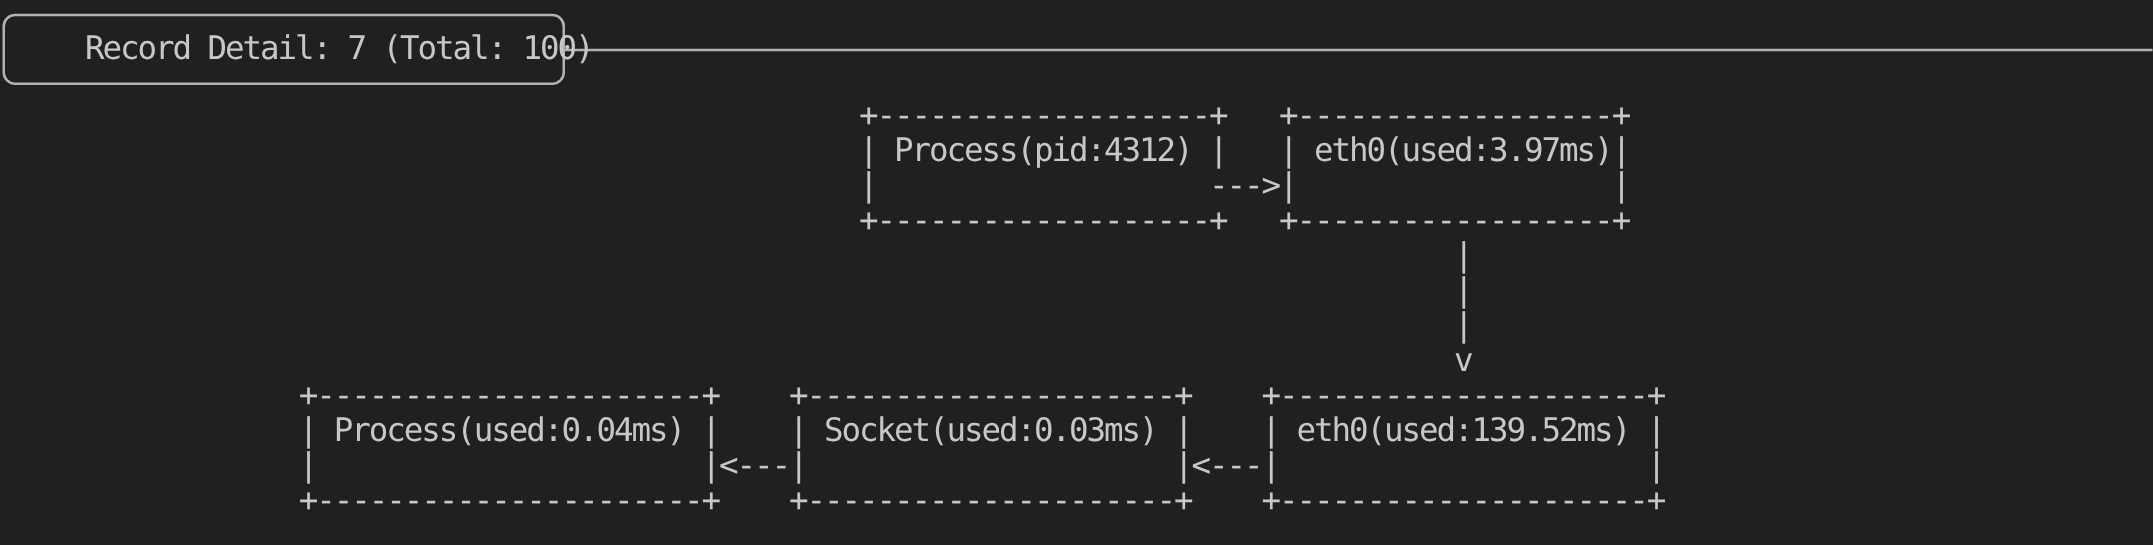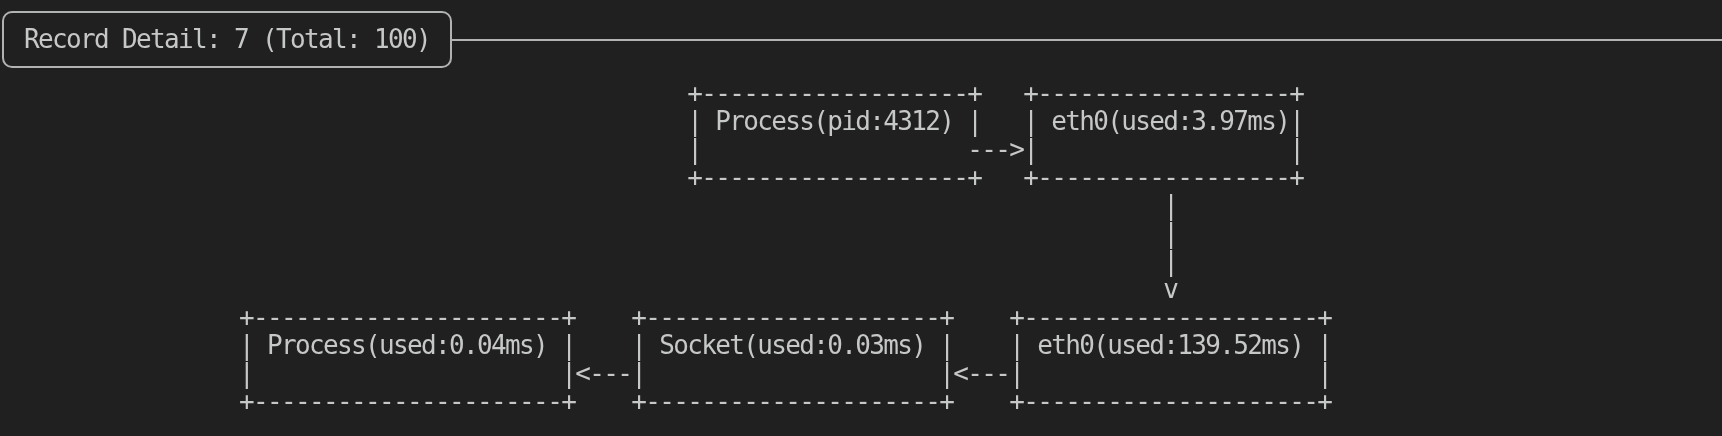--- a/index.html
+++ b/index.html
@@ -30,20 +30,21 @@
     border-radius:10px;
     background:var(--bg);
     z-index:2;
     display:flex;
     align-items:center;
     padding-left:20px;
     white-space:nowrap;
   }
   .panel-title-box .title-text{
     line-height:53px;
+    margin-left:44px;
   }
   .panel-rule{
     position:absolute;
     left:450px;top:39px;
     width:1272px;height:2px;
     background:var(--rule);
     z-index:1;
   }
   pre.ascii{
     position:absolute;

